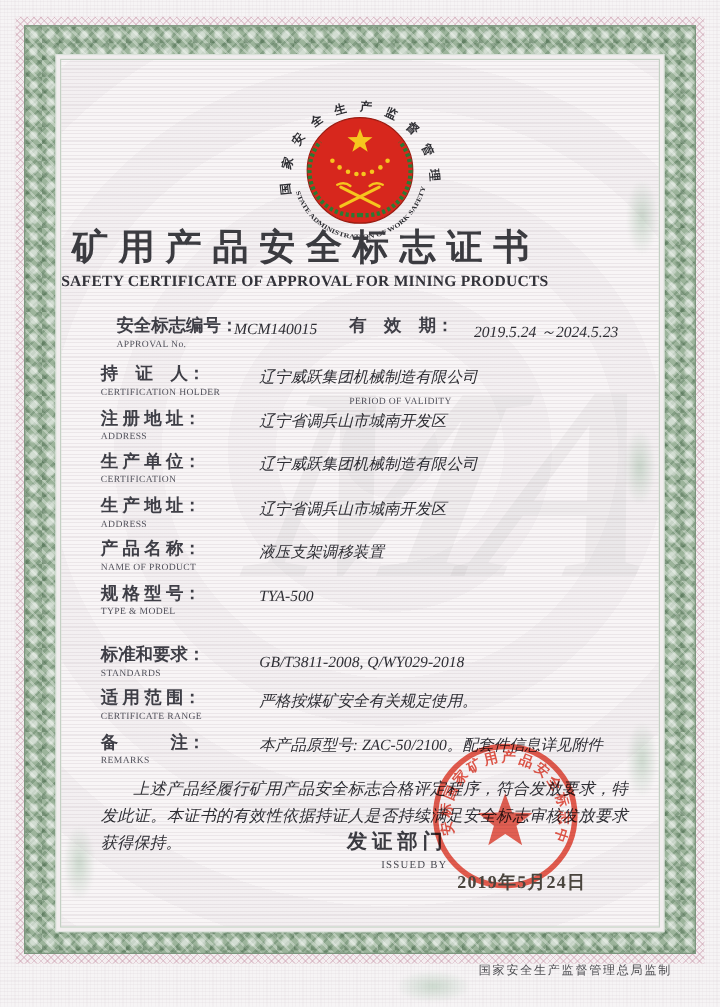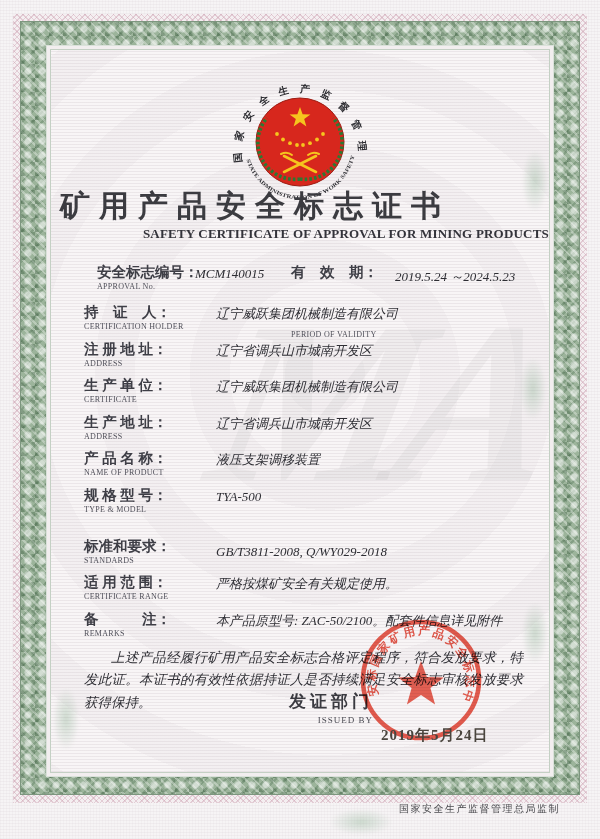--- a/index.html
+++ b/index.html
@@ -60,21 +60,21 @@
   .holo.h3{right:1px;top:552px;}
   .holo.h4{left:2px;top:638px;}
   .holo.h5{left:330px;bottom:4px;width:62px;height:26px;}
   .emblem{position:absolute;left:50%;top:28px;transform:translateX(-50%);}
   .title-zh{
     position:absolute;left:0;right:0;top:136px;text-align:left;
     font-size:30px;font-weight:bold;color:#3b3b40;
     letter-spacing:9px;text-indent:9px;white-space:nowrap;
   }
   .title-en{
-    position:absolute;left:0;right:0;top:176px;text-align:right;
+    position:absolute;left:0;right:0;top:176px;text-align:left;
     font-size:13px;font-weight:bold;color:#33333a;letter-spacing:.2px;white-space:nowrap;
   }
   .toprow{position:absolute;left:46px;right:10px;top:213px;display:flex;align-items:flex-start;}
   .lblstack{display:flex;flex-direction:column;}
   .zh-lbl{font-size:14.5px;font-weight:bold;color:#3e3e46;white-space:nowrap;line-height:19px;}
   .en-lbl{font-size:8px;color:#50505a;letter-spacing:.3px;line-height:10px;white-space:nowrap;}
   .val{font-size:13px;font-style:italic;color:#2e2e34;line-height:19px;padding-top:1px;white-space:nowrap;}
   .toprow .p1l{width:92px;}
   .toprow .p1v{width:96px;padding-left:6px;}
   .toprow .p2l{width:100px;gap:48px;}
@@ -170,21 +170,21 @@
       <div class="row">
         <div class="lblstack">
             <span class="zh-lbl">注 册 地 址：</span>
             <span class="en-lbl">ADDRESS</span>
           </div>
         <div class="val">辽宁省调兵山市城南开发区</div>
       </div>
       <div class="row">
         <div class="lblstack">
             <span class="zh-lbl">生 产 单 位：</span>
-            <span class="en-lbl">CERTIFICATE</span>
+            <span class="en-lbl">CERTIFICATION</span>
           </div>
         <div class="val">辽宁威跃集团机械制造有限公司</div>
       </div>
       <div class="row">
         <div class="lblstack">
             <span class="zh-lbl">生 产 地 址：</span>
             <span class="en-lbl">ADDRESS</span>
           </div>
         <div class="val">辽宁省调兵山市城南开发区</div>
       </div>

